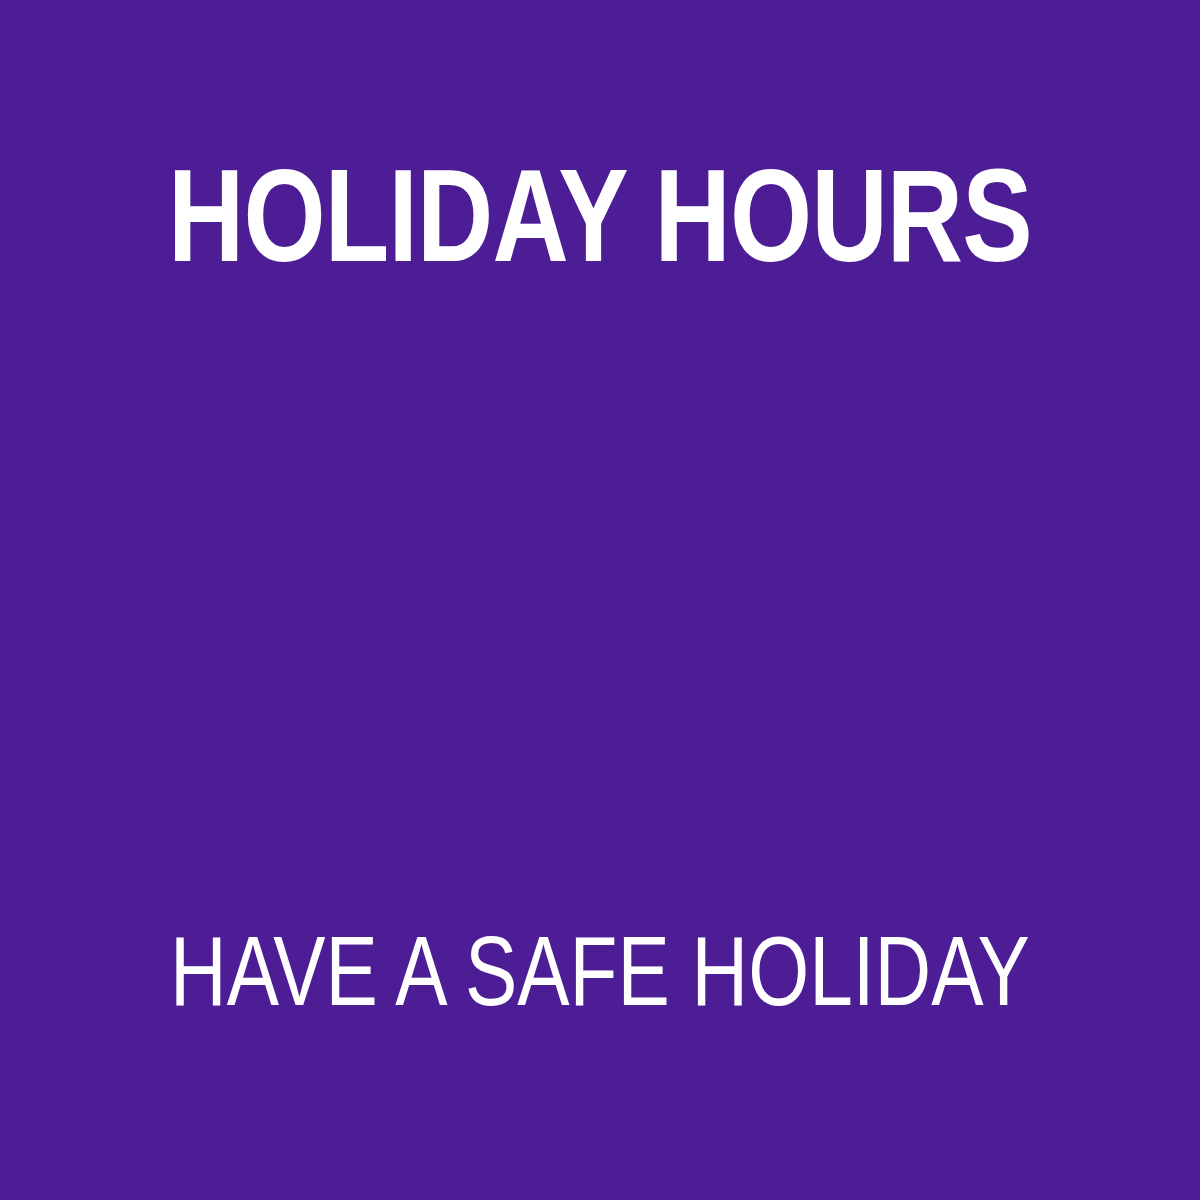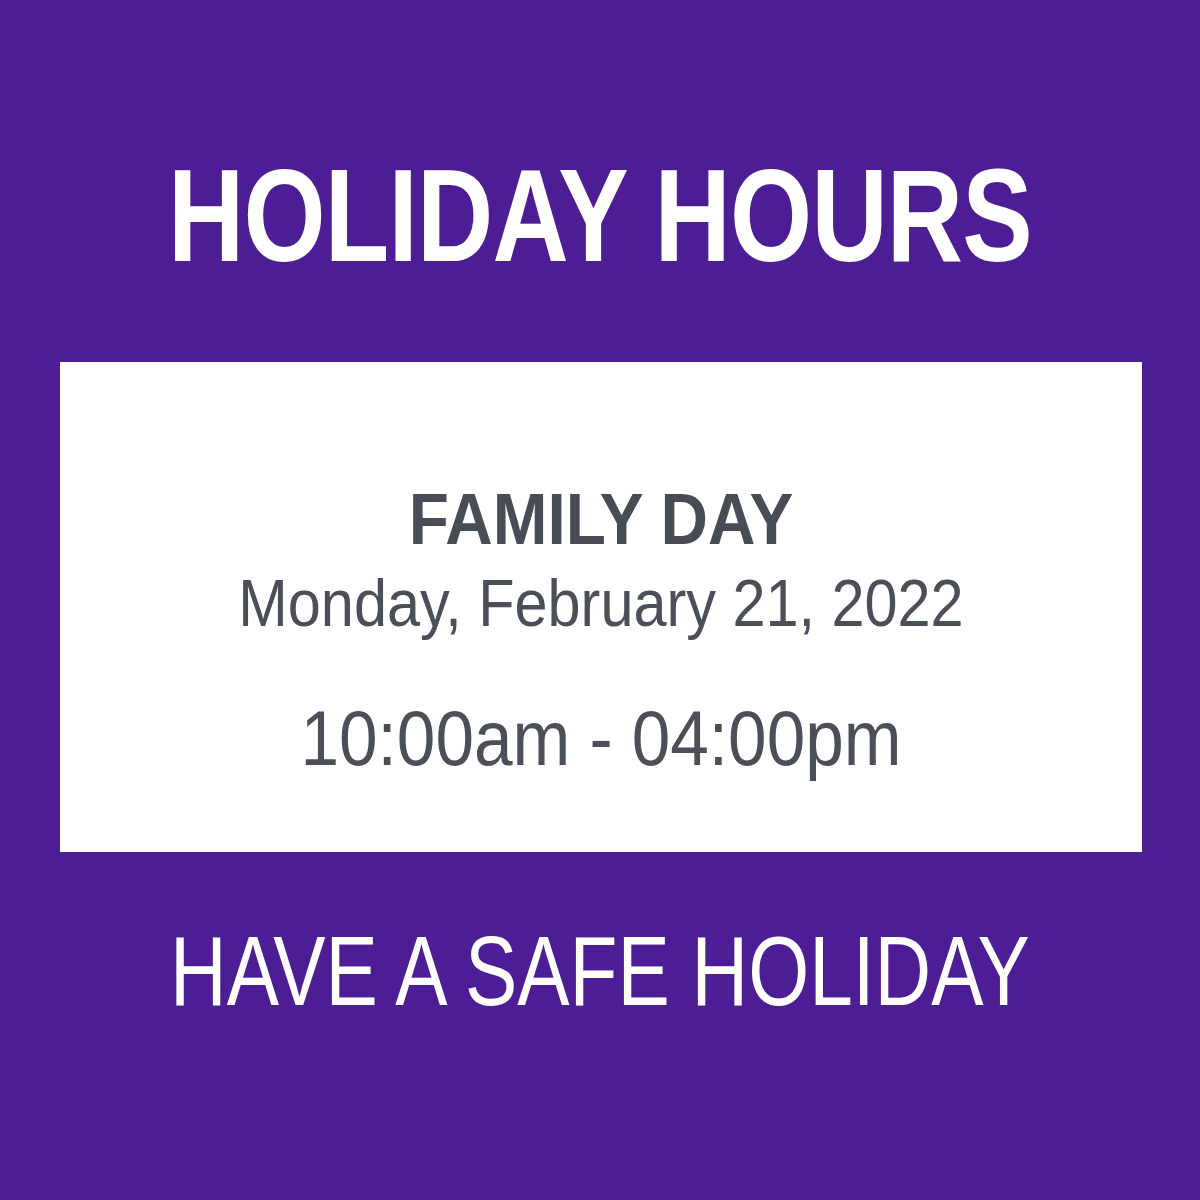--- a/index.html
+++ b/index.html
@@ -128,27 +128,16 @@
     white-space: nowrap;
   }
 </style>
 </head>
 <body>
 
 <div id="poster">
 
   <div class="headline">HOLIDAY HOURS</div>
 
-  <div class="info-card">
-    <div class="card-inner">
-
-      <div class="holiday-name">FAMILY DAY</div>
-
-      <div class="holiday-date">Monday, February 21, 2022</div>
-
-      <div class="holiday-hours">10:00am - 04:00pm</div>
-
-    </div>
-  </div>
 
   <div class="footer-message">HAVE A SAFE HOLIDAY</div>
 
 </div>
 
 </body></html>

